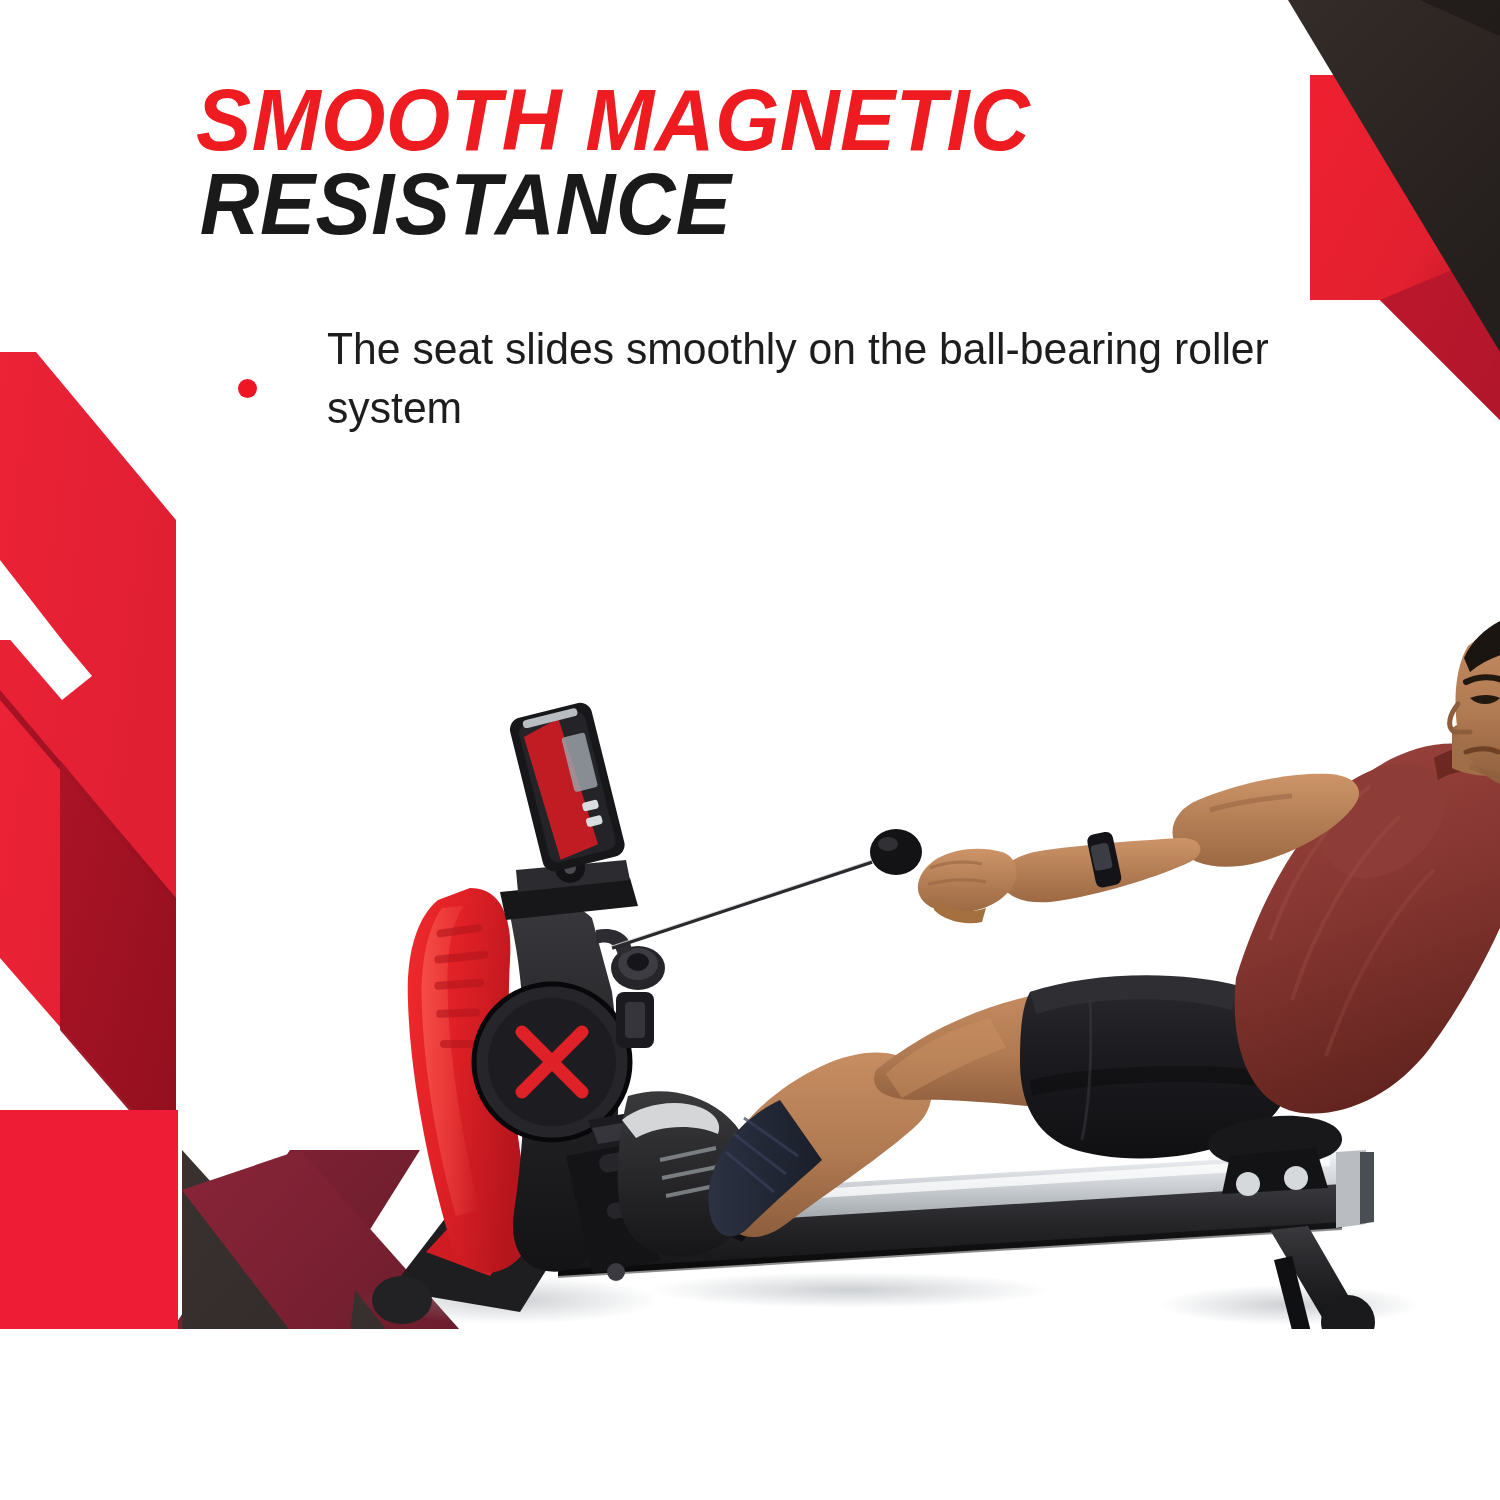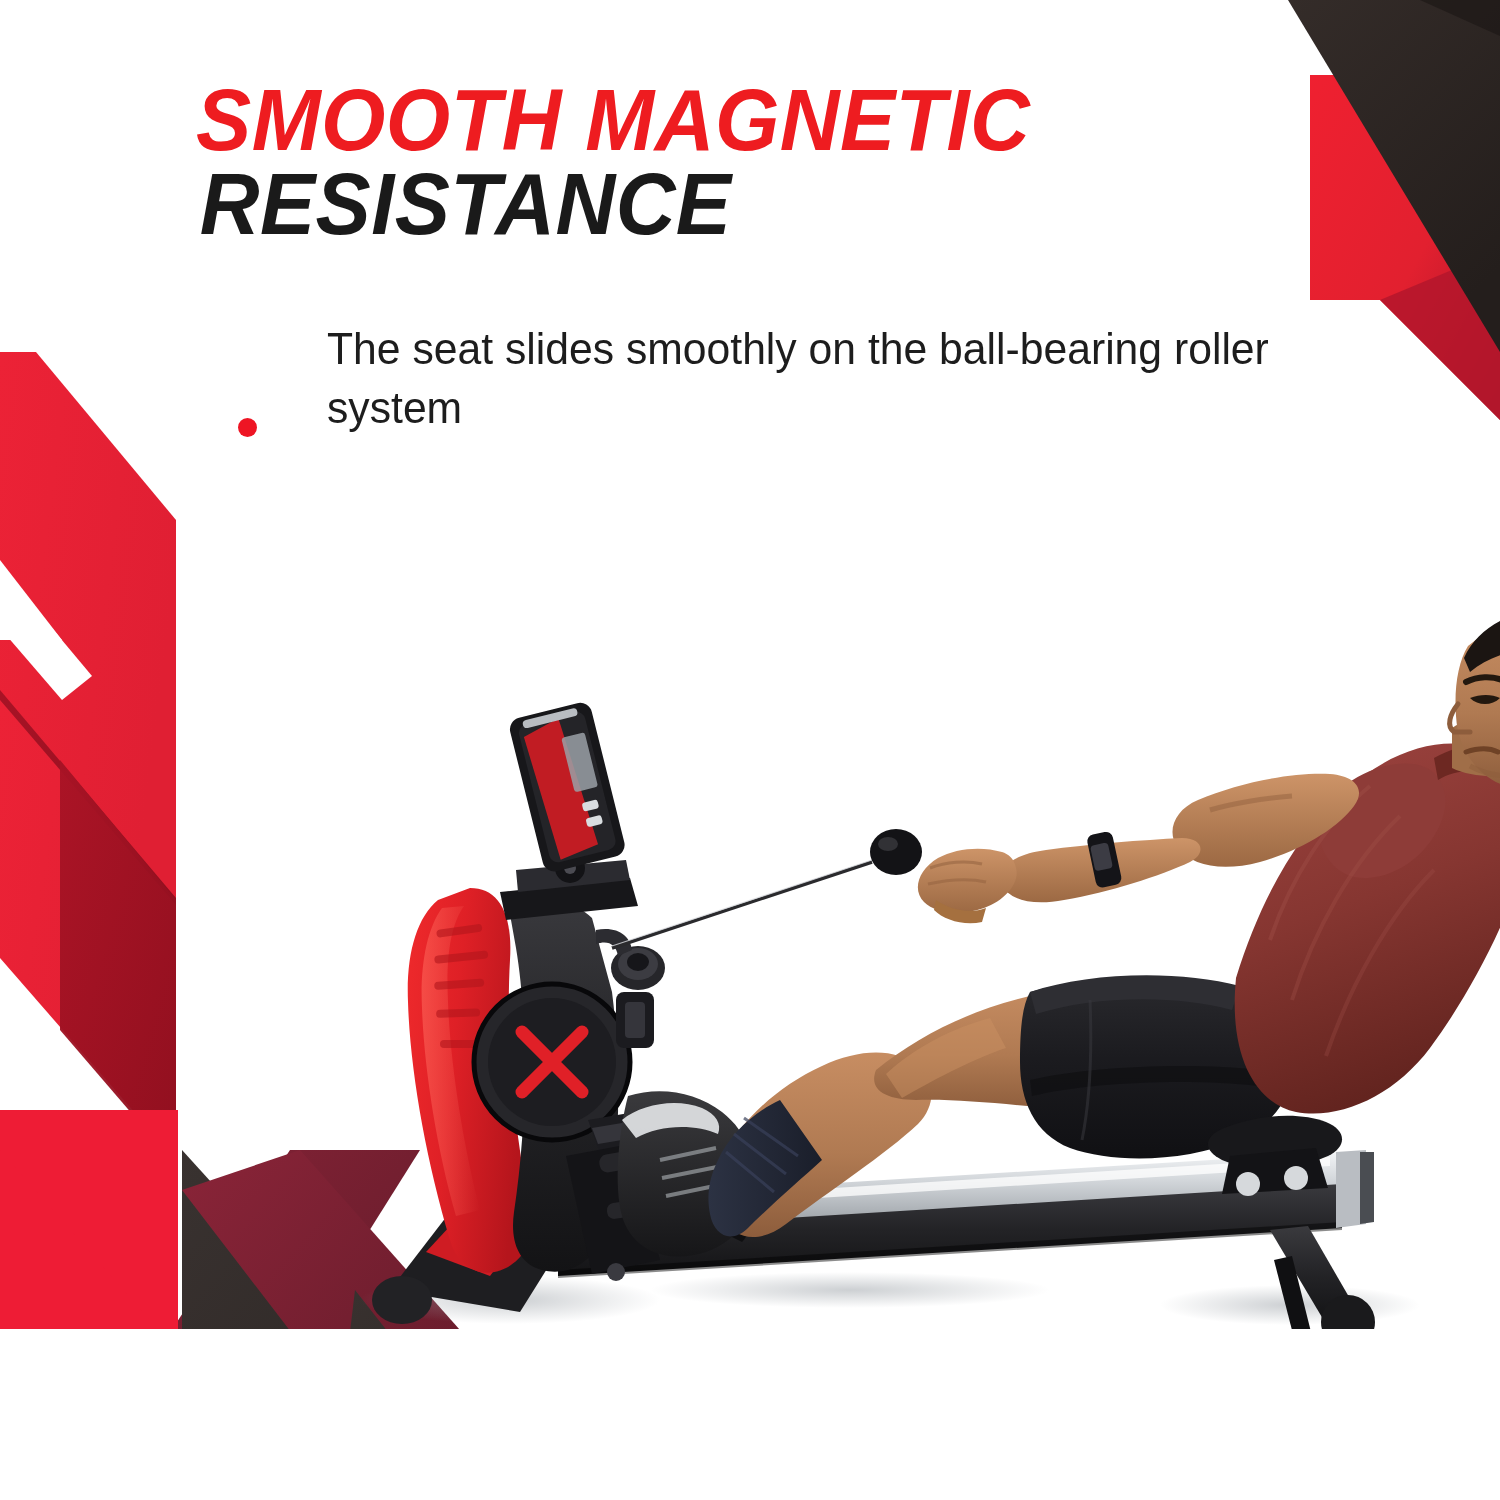--- a/index.html
+++ b/index.html
@@ -54,21 +54,21 @@
 
   
   .bullets {
     position: absolute;
     left: 238px;
     top: 320px;
     width: 1130px;
   }
   .bullet-row {
     display: flex;
-    align-items: flex-end;
+    align-items: center;
     margin-bottom: 56px;
   }
   .bullet-dot {
     flex: 0 0 auto;
     width: 19px;
     height: 19px;
     border-radius: 50%;
     background: #ee1524;
     margin-top: 19px;
   }

